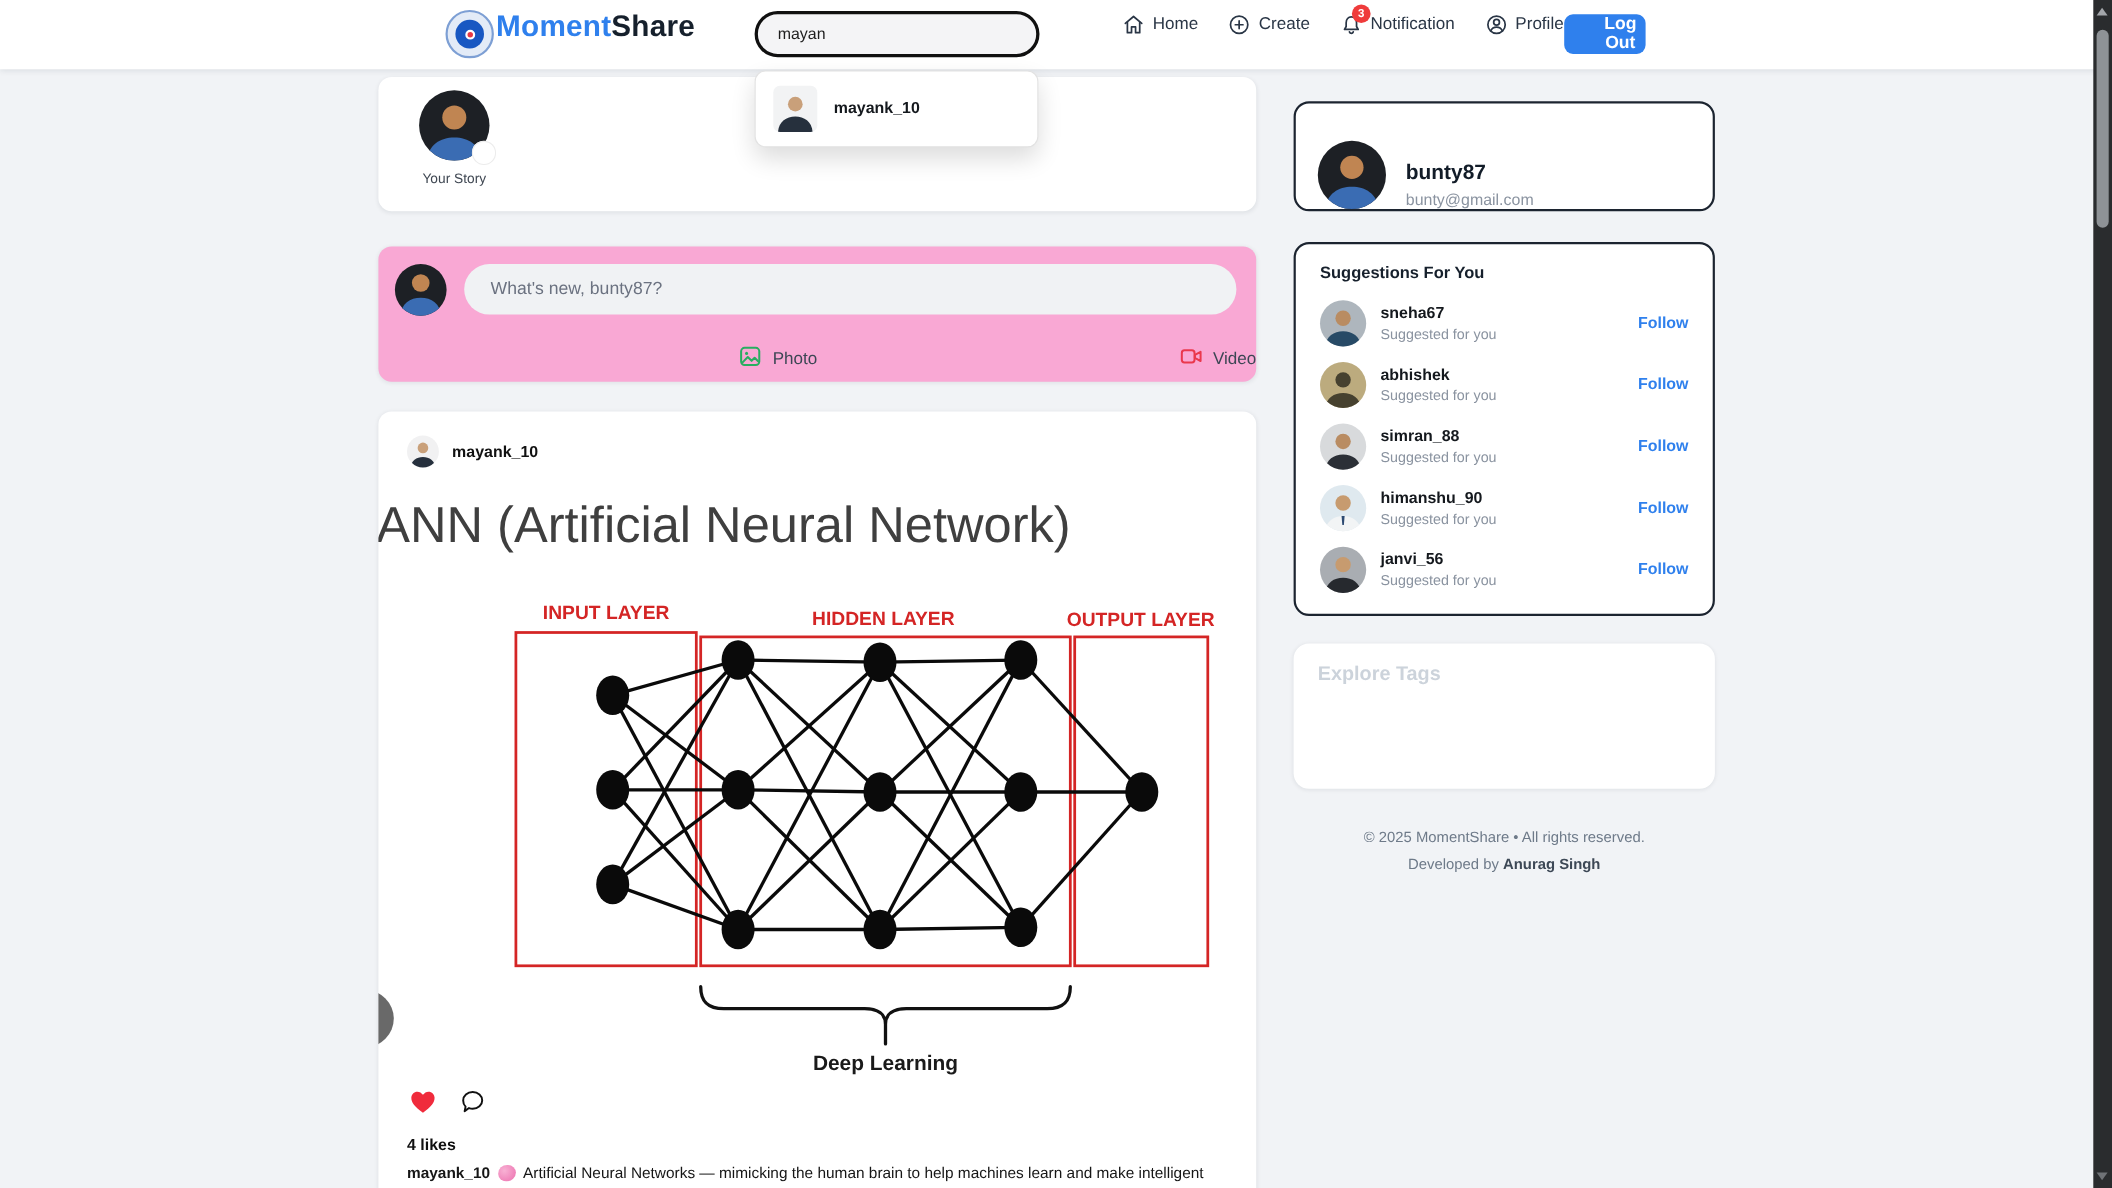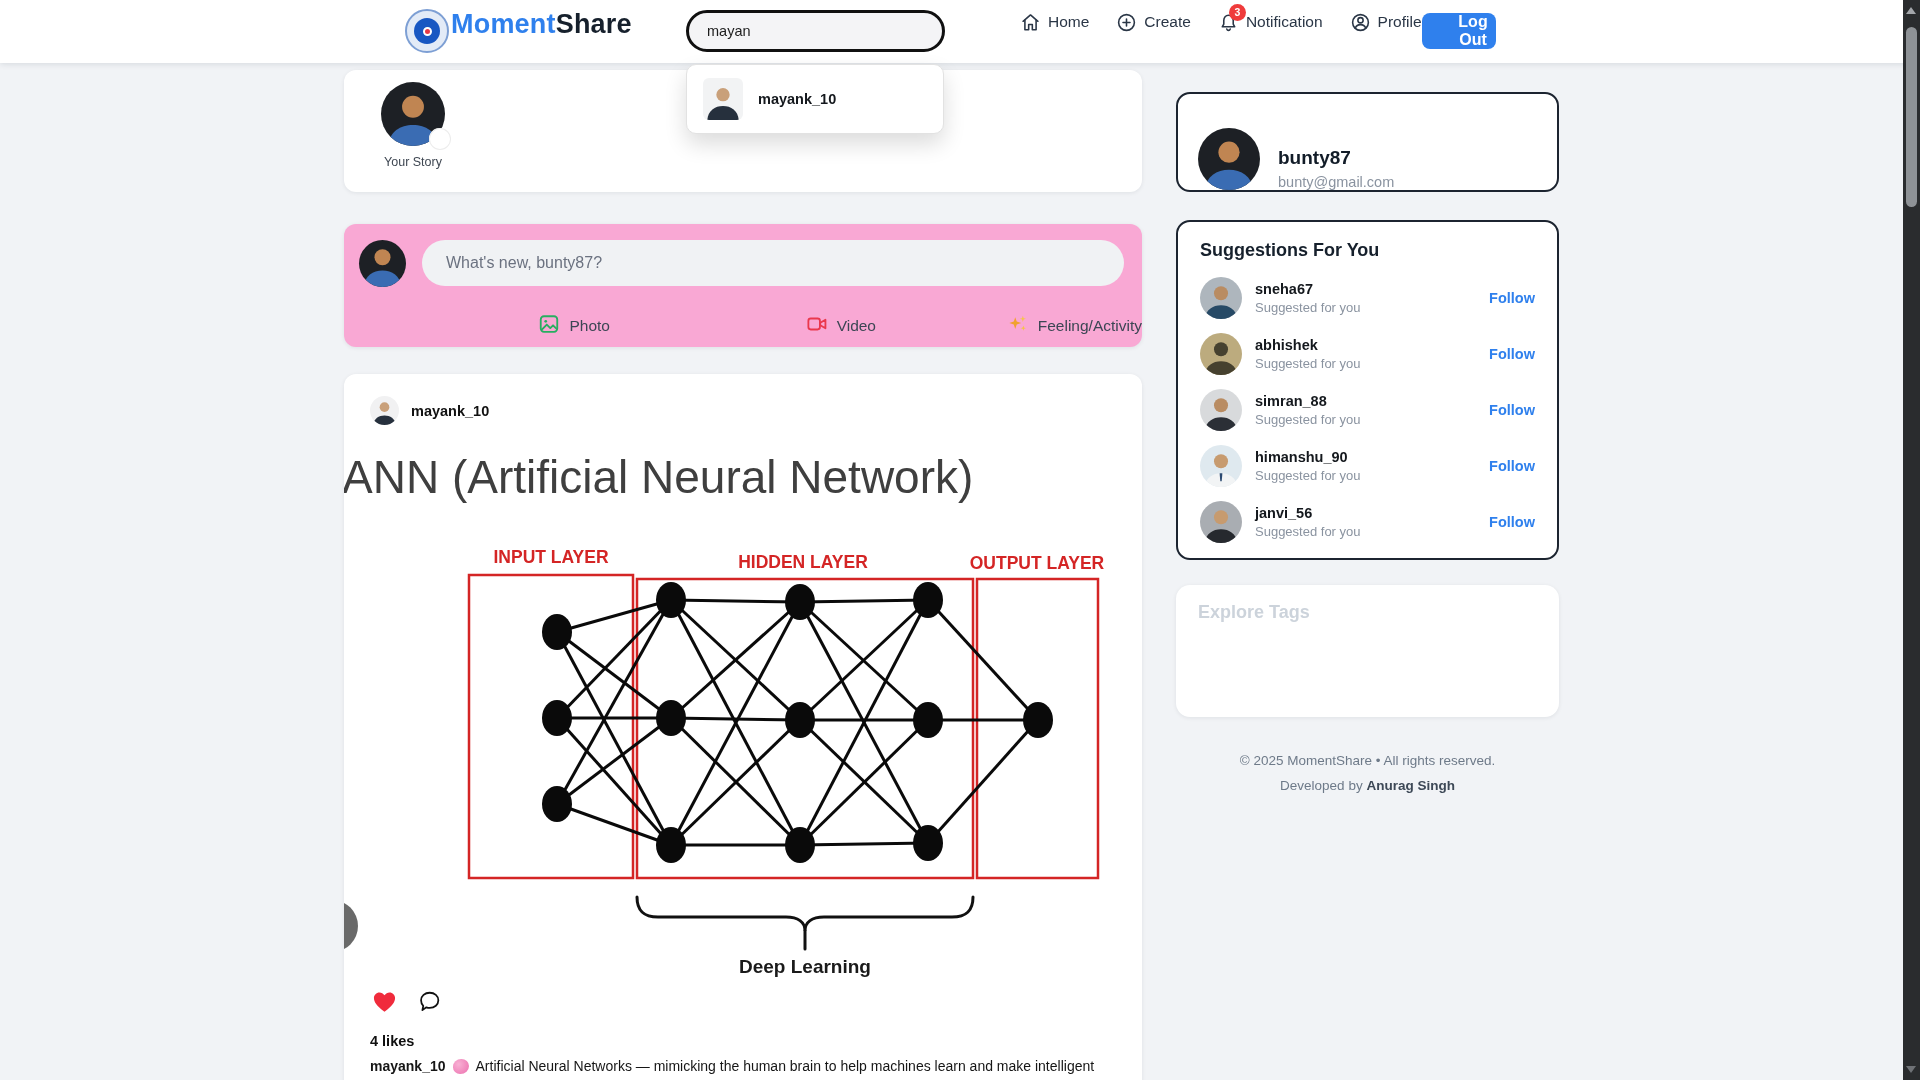--- a/index.html
+++ b/index.html
@@ -84,21 +84,21 @@
 
   
   .profile-card { position:absolute; left:1176px; top:92px; width:383px; height:100px; background:#fff;
                   border:2px solid #1c2430; border-radius:14px; display:flex; align-items:flex-end;
                   gap:18px; padding:0 20px; }
   .profile-name { font-size:19px; font-weight:800; color:#121c28; }
   .profile-email { font-size:14.5px; color:#8a93a0; margin-top:5px; }
 
   .suggestions-card { position:absolute; left:1176px; top:220px; width:383px; height:340px; background:#fff;
                       border:2px solid #1c2430; border-radius:14px; padding:18px 22px; }
-  .sugg-title { font-size:18px; font-weight:800; color:#16202c; margin-bottom:15px; }
+  .sugg-title { font-size:15px; font-weight:800; color:#16202c; margin-bottom:15px; }
   .sugg-row { display:flex; align-items:center; gap:13px; height:44px; margin-bottom:12px; }
   .sugg-row:last-child { margin-bottom:0; }
   .sugg-info { flex:1; }
   .sugg-name { font-size:14.5px; font-weight:700; color:#14181d; }
   .sugg-sub { font-size:13px; color:#8a93a0; margin-top:3px; }
   .follow-link { color:#2f80ed; font-weight:700; font-size:14.5px; cursor:pointer; }
 
   .tags-card { position:absolute; left:1176px; top:585px; width:383px; height:132px; background:#fff;
                border-radius:14px; padding:17px 22px; }
   .tags-title { font-size:18px; font-weight:800; color:#ccd3db; margin-bottom:13px; }
@@ -229,30 +229,20 @@
       <span>Photo</span>
     </div>
     <div class="action">
       <span>
         <svg width="22" height="22" viewBox="0 0 24 24" fill="none" stroke="#ea384d" stroke-width="2" stroke-linecap="round" stroke-linejoin="round">
           <rect x="2.6" y="6" width="12.6" height="12" rx="2.6"></rect>
             <path d="M15.6 10.6 L21.2 7.4 V16.6 L15.6 13.4 Z"></path>
         </svg>
       </span>
       <span>Video</span>
-    </div>
-    <div class="action">
-      <span>
-        <svg width="22" height="22" viewBox="0 0 24 24" fill="none">
-          <path d="M9 4.5 L10.6 9.4 L15.5 11 L10.6 12.6 L9 17.5 L7.4 12.6 L2.5 11 L7.4 9.4 Z" fill="#f0a22e"></path>
-          <path d="M17.3 3 L18.1 5.6 L20.7 6.4 L18.1 7.2 L17.3 9.8 L16.5 7.2 L13.9 6.4 L16.5 5.6 Z" fill="#f6c445"></path>
-          <path d="M17.8 13.7 L18.5 15.8 L20.6 16.5 L18.5 17.2 L17.8 19.3 L17.1 17.2 L15 16.5 L17.1 15.8 Z" fill="#f6c445"></path>
-        </svg>
-      </span>
-      <span>Feeling/Activity</span>
     </div>
   </div>
 </section>
 
 <article class="post-card card-shadow">
   <div class="post-header">
     <div class="avatar" style="width:29px;height:29px;background:#f1f1f2;color:#26303d">
       <svg viewBox="0 0 24 24">
           <circle cx="12" cy="7.6" r="4" fill="#c9a07a"></circle>
           <path d="M2.5 24 C2.5 17.5 6.8 14.4 12 14.4 C17.2 14.4 21.5 17.5 21.5 24 Z" fill="currentColor"></path>

